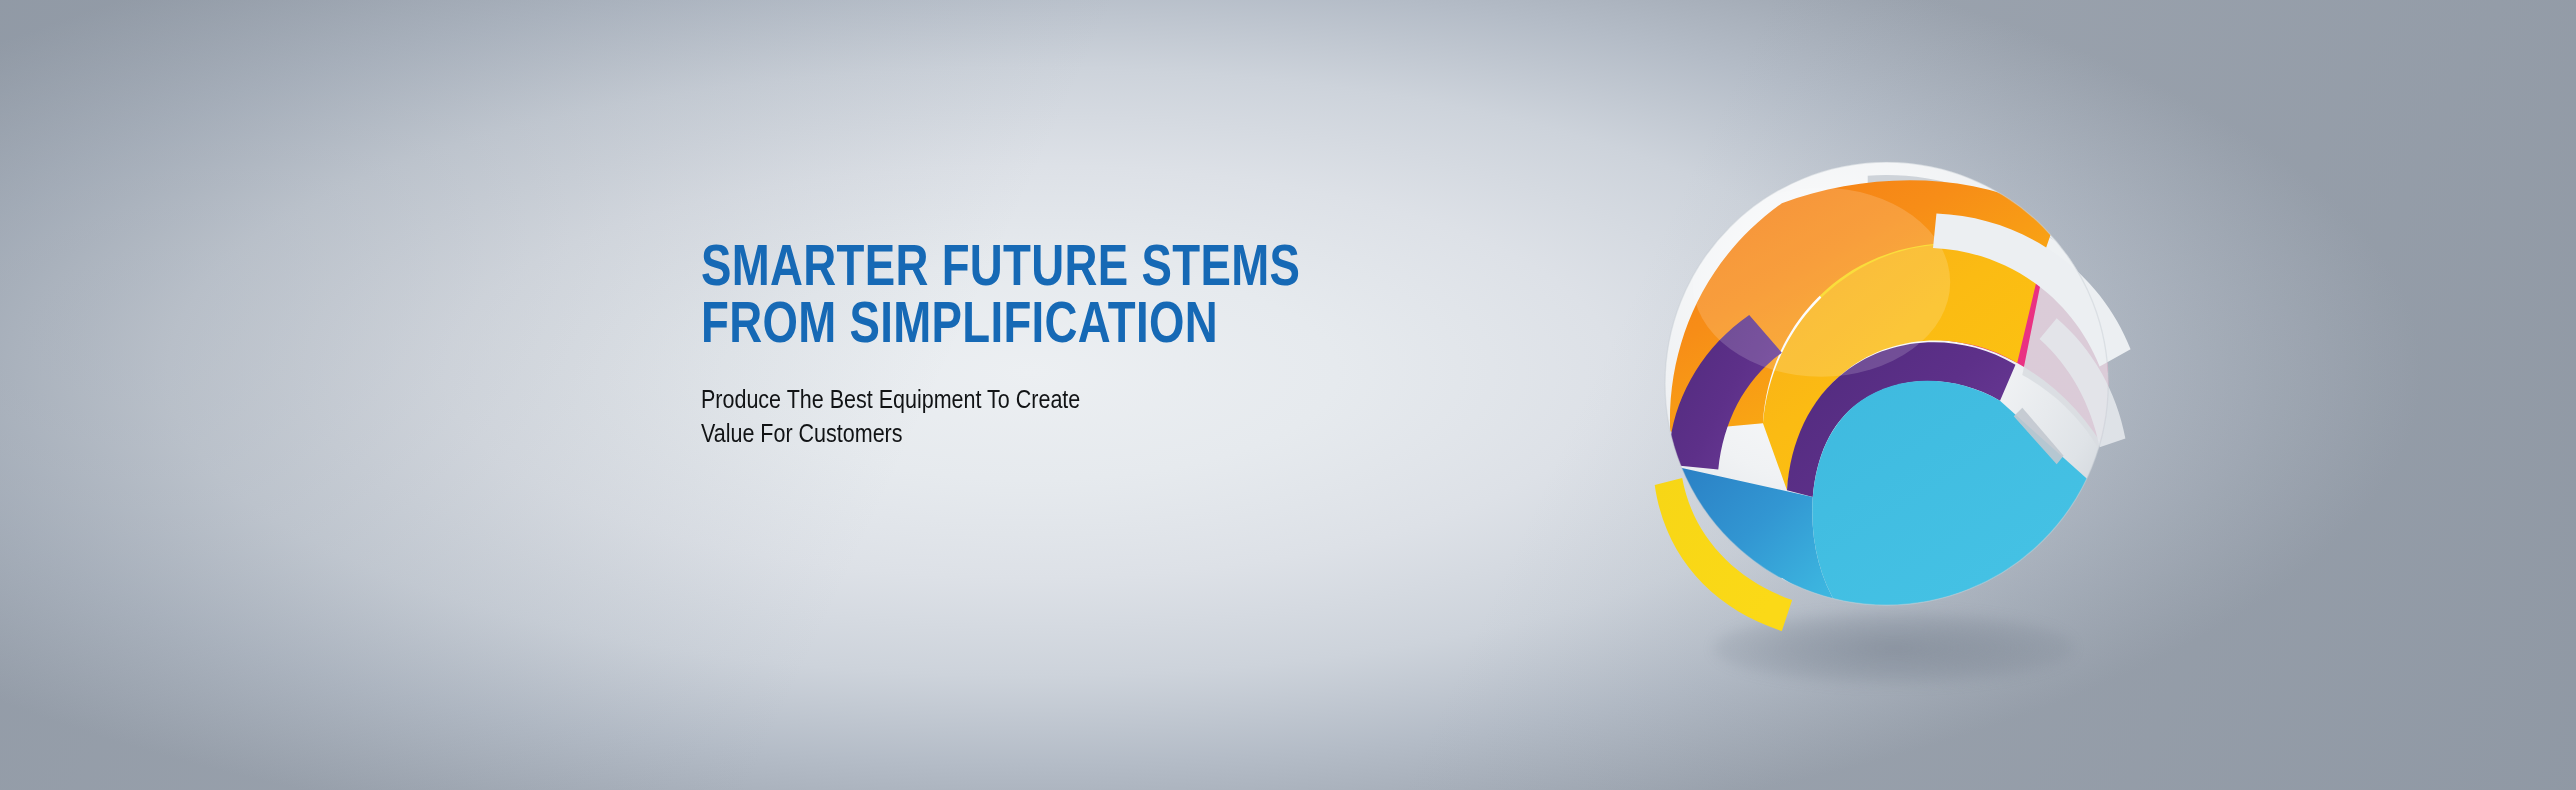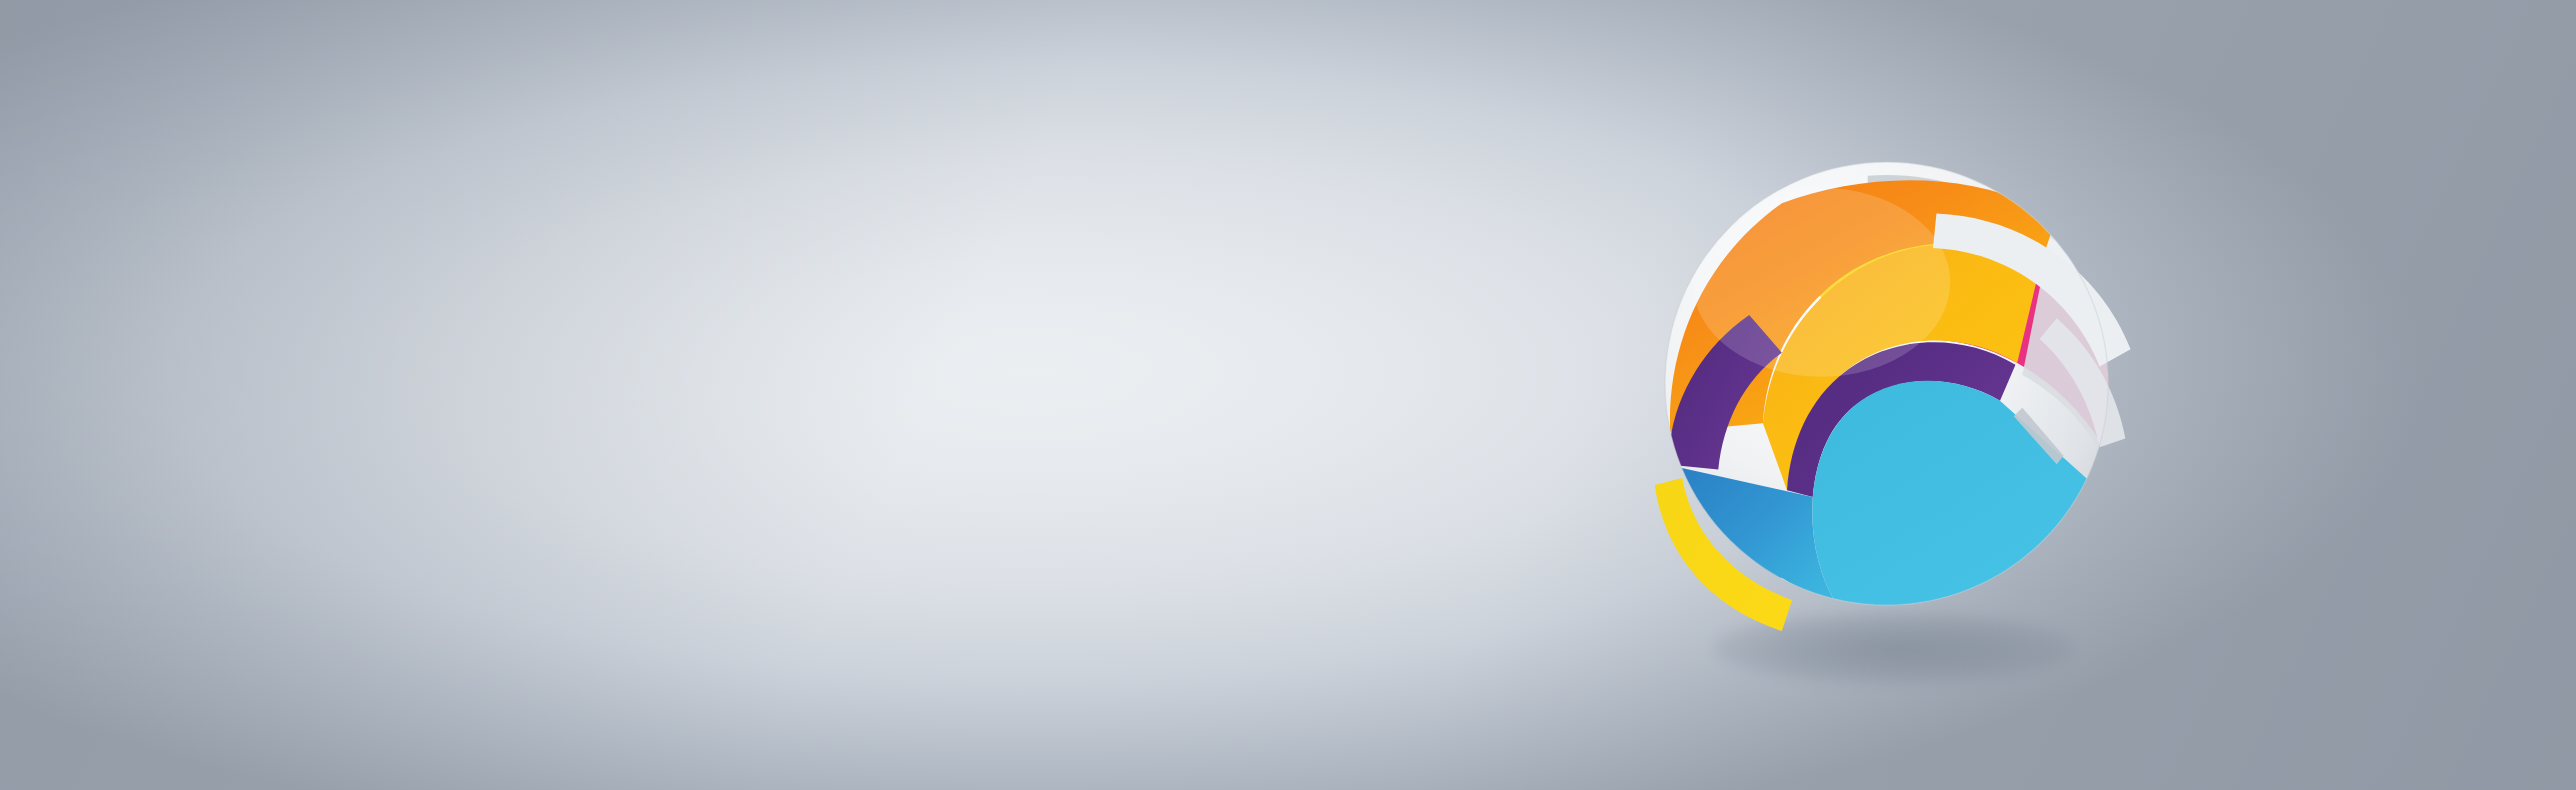--- a/index.html
+++ b/index.html
@@ -102,20 +102,30 @@
 </style>
 </head>
 <body>
 
 <div id="stage">
 
   <div class="bg-base"></div>
   <div class="bg-glow"></div>
   <div class="bg-vignette"></div>
 
+  <div class="copy">
+    <h1 class="headline">
+      <span class="hl-line">Smarter Future Stems</span>
+      <span class="hl-line">From Simplification</span>
+    </h1>
+    <p class="sub">
+      <span class="sub-line">Produce The Best Equipment To Create</span>
+      <span class="sub-line">Value For Customers</span>
+    </p>
+  </div>
 
   <div class="globe-shadow"></div>
 
   <div class="globe-wrap">
     <svg class="globe-svg" viewBox="0 0 560 560">
       <defs>
         <clipPath id="sphereClip">
           <circle cx="272" cy="272" r="258"></circle>
         </clipPath>
 

